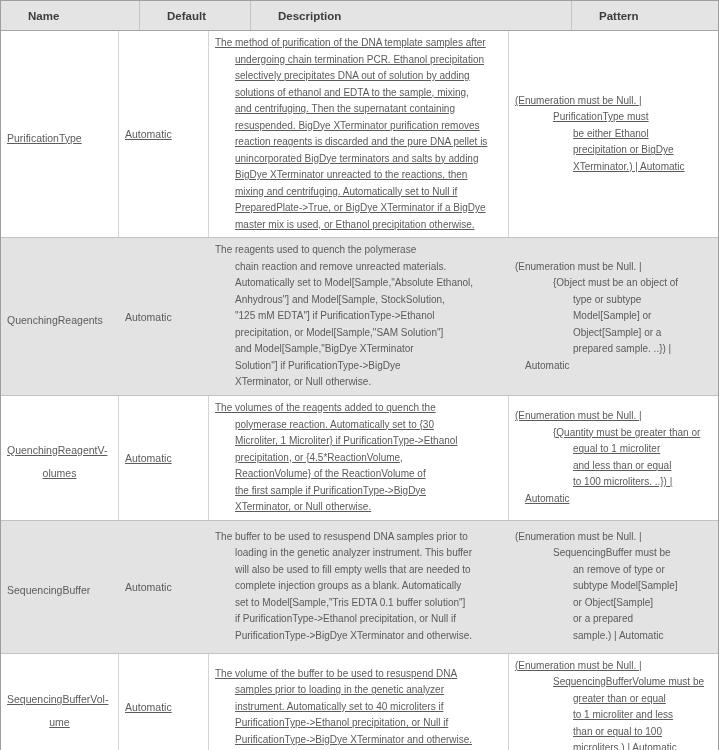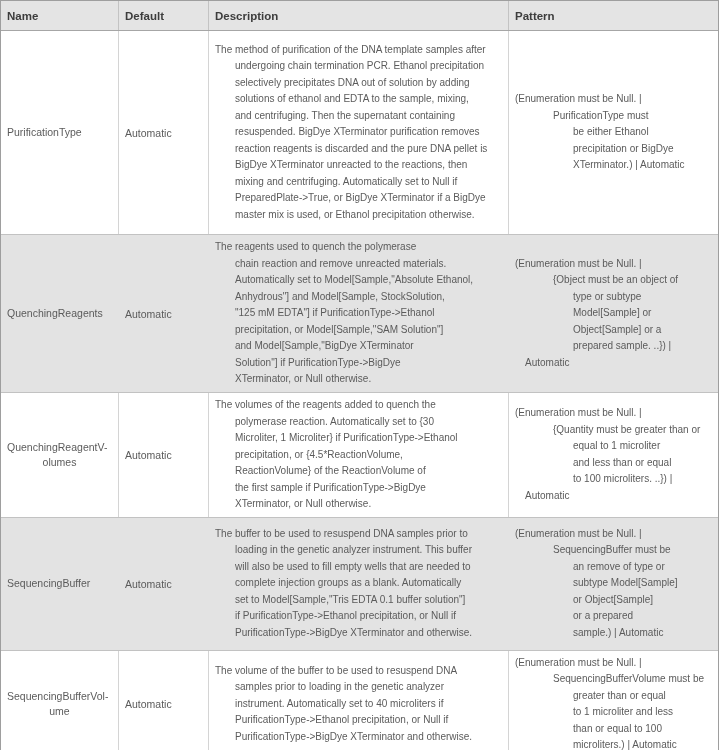--- a/index.html
+++ b/index.html
@@ -18,41 +18,41 @@
     box-sizing:border-box; display:flex; flex-direction:column;
     justify-content:center; padding:4px 6px; overflow:hidden;
   }
   .c-name    { width:118px; }
   .c-default { width:90px;  }
   .c-desc    { width:300px; }
   .c-pattern { width:211px; flex:1; }
 
   
   .th-row { background:#e4e4e4; min-height:29px; border-bottom:1px solid #a6a6a6; }
-  .th-row .cell { border-right:1px solid #c3c3c3; justify-content:center; }
+  .th-row .cell { border-right:1px solid #c3c3c3; justify-content:center;margin-left:21px; }
   .th-row .cell:last-child { border-right:none; }
   .th { font-weight:bold; color:#3d3d3d; font-size:11.5px; white-space:nowrap; }
 
   
   .row { border-bottom:1px solid #c2c2c2; }
   .row-white { background:#ffffff; }
-  .row-white .cell { border-right:1px solid #d4d4d4; }
+  .row-white .cell { border-right:1px solid #d4d4d4;text-decoration:underline; }
   .row-white .cell:last-child { border-right:none; }
   .row-gray { background:#e3e3e3; }
   .row-gray .cell { border-right:1px solid transparent; }
 
   .r1 { min-height:203px; }
   .r2 { min-height:157px; }
   .r3 { min-height:120px; }
   .r4 { min-height:132px; }
   .r5 { min-height:98px;  }
 
   
   .ln { white-space:nowrap; line-height:16.5px; font-size:10px; }
-  .c-name .ln { font-size:10.5px; line-height:15px; }
+  .c-name .ln { font-size:10.5px; line-height:15px;margin-top:8px; }
   .d0 { padding-left:0; }
   .d1 { padding-left:20px; }
   .p0 { padding-left:0; }
   .p1 { padding-left:38px; }
   .p2 { padding-left:58px; }
   .pa { padding-left:10px; }
   .n0 { text-align:left; }
   .nc { text-align:center; }
   .default-text { font-size:10.5px; white-space:nowrap; }
 </style>
@@ -84,20 +84,21 @@
         <span class="default-text">Automatic</span>
       </div>
     <div class="cell c-desc">
         <div class="ln d0">The method of purification of the DNA template samples after</div>
         <div class="ln d1">undergoing chain termination PCR. Ethanol precipitation</div>
         <div class="ln d1">selectively precipitates DNA out of solution by adding</div>
         <div class="ln d1">solutions of ethanol and EDTA to the sample, mixing,</div>
         <div class="ln d1">and centrifuging. Then the supernatant containing</div>
         <div class="ln d1">resuspended. BigDye XTerminator purification removes</div>
         <div class="ln d1">reaction reagents is discarded and the pure DNA pellet is</div>
+        <div class="ln d1">unincorporated BigDye terminators and salts by adding</div>
         <div class="ln d1">BigDye XTerminator unreacted to the reactions, then</div>
         <div class="ln d1">mixing and centrifuging.  Automatically set to Null if</div>
         <div class="ln d1">PreparedPlate-&gt;True, or BigDye XTerminator if a BigDye</div>
         <div class="ln d1">master mix is used, or Ethanol precipitation otherwise.</div>
       </div>
     <div class="cell c-pattern">
         <div class="ln p0">(Enumeration must be Null.  |</div>
         <div class="ln p1">PurificationType must</div>
         <div class="ln p2">be either Ethanol</div>
         <div class="ln p2">precipitation or BigDye</div>

